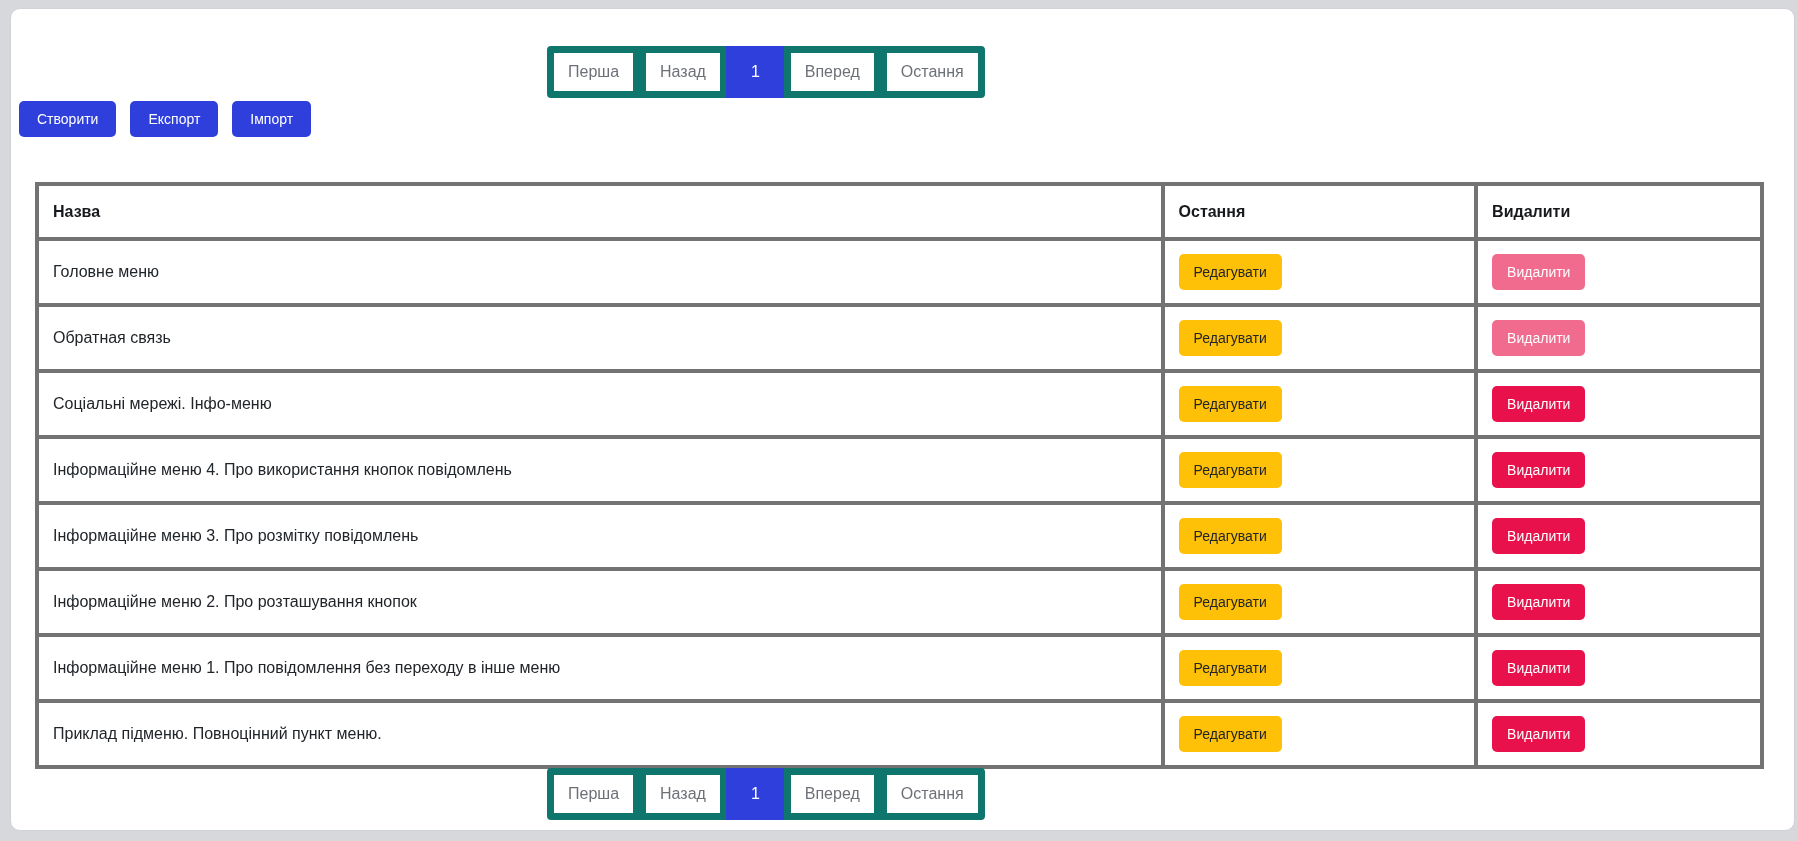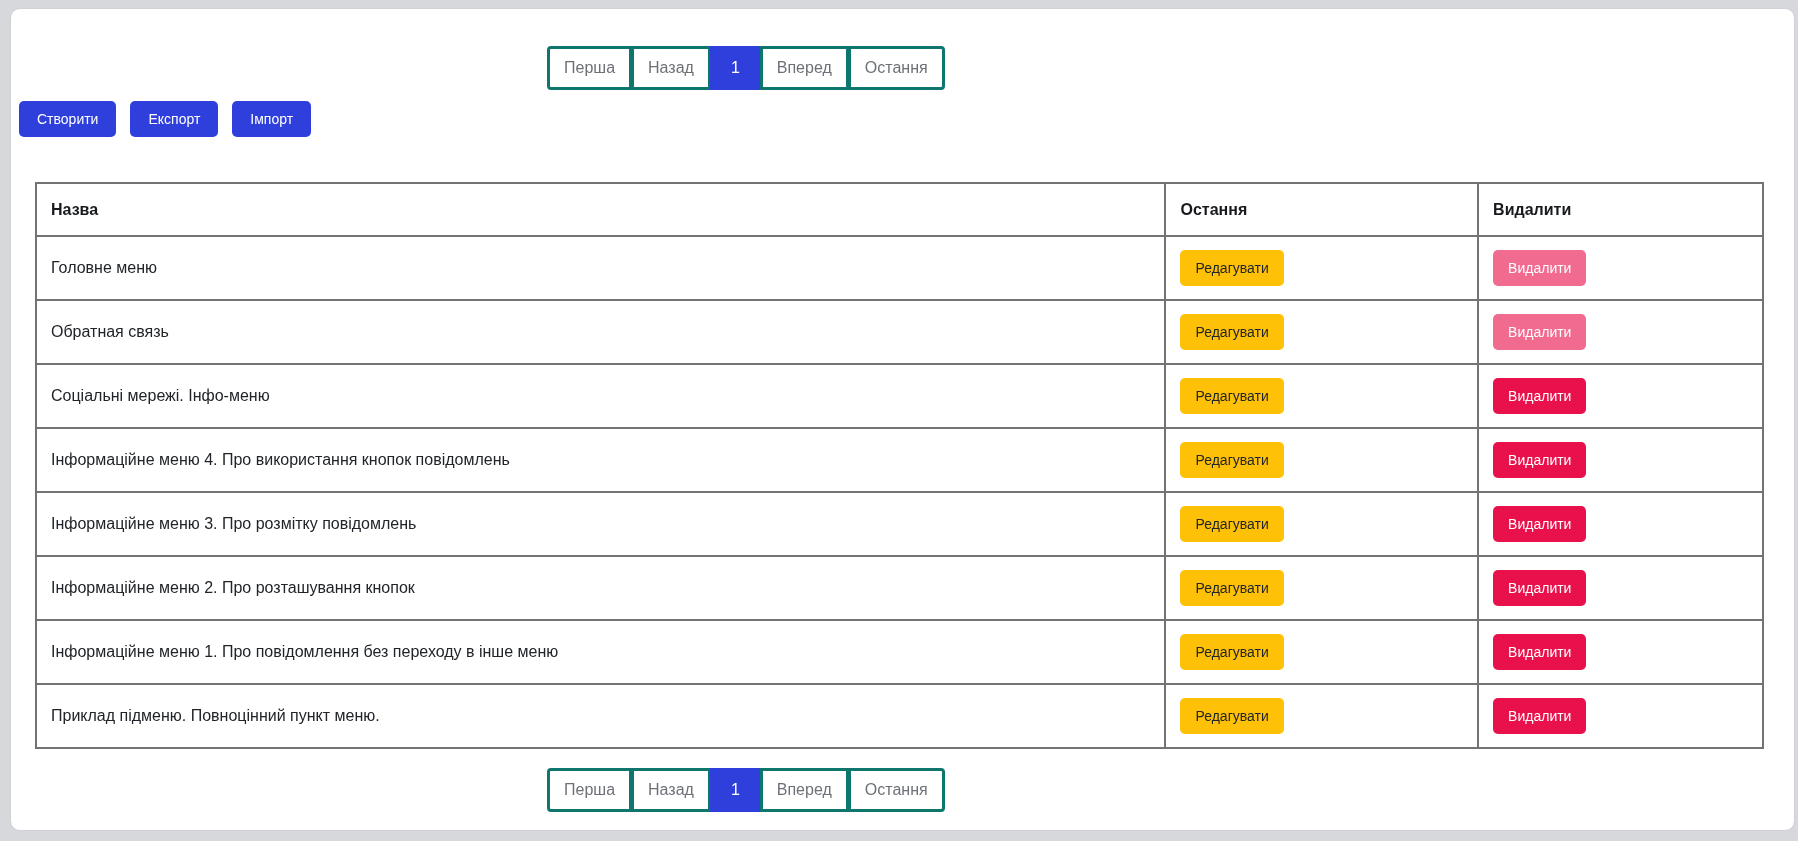--- a/index.html
+++ b/index.html
@@ -22,21 +22,21 @@
   
   .pagination{
     position:absolute;
     display:flex;
     list-style:none;margin:0;padding:0;
   }
   .pagination.top{left:536px;top:37px;}
   .pagination.bottom{left:536px;top:759px;}
   .page-item{
     background:#fff;
-    border:3px solid #0f766e;
+    border:7px solid #0f766e;
     color:#6d7177;
     font-size:16px;
     line-height:18px;
     padding:10px 14px;
     margin-left:-1px;
     cursor:pointer;
     user-select:none;
     white-space:nowrap;
   }
   .page-item:first-child{border-top-left-radius:4px;border-bottom-left-radius:4px;margin-left:0;}
@@ -67,21 +67,21 @@
   .btn-del{background:var(--accent-red);color:#fff;padding:9px 15px;}
   .btn-del.disabled{opacity:0.62;}
   
   table.menu-table{
     position:absolute;left:24px;top:173px;
     width:1729px;
     border-collapse:collapse;
     background:#fff;
   }
   .menu-table th, .menu-table td{
-    border:2px solid #737373;
+    border:4px solid #737373;
     text-align:left;
     padding:0 14px;
     font-size:16px;
     color:#212529;
     vertical-align:middle;
   }
   .menu-table th{
     height:51px;
     font-weight:bold;
     color:#17191c;

